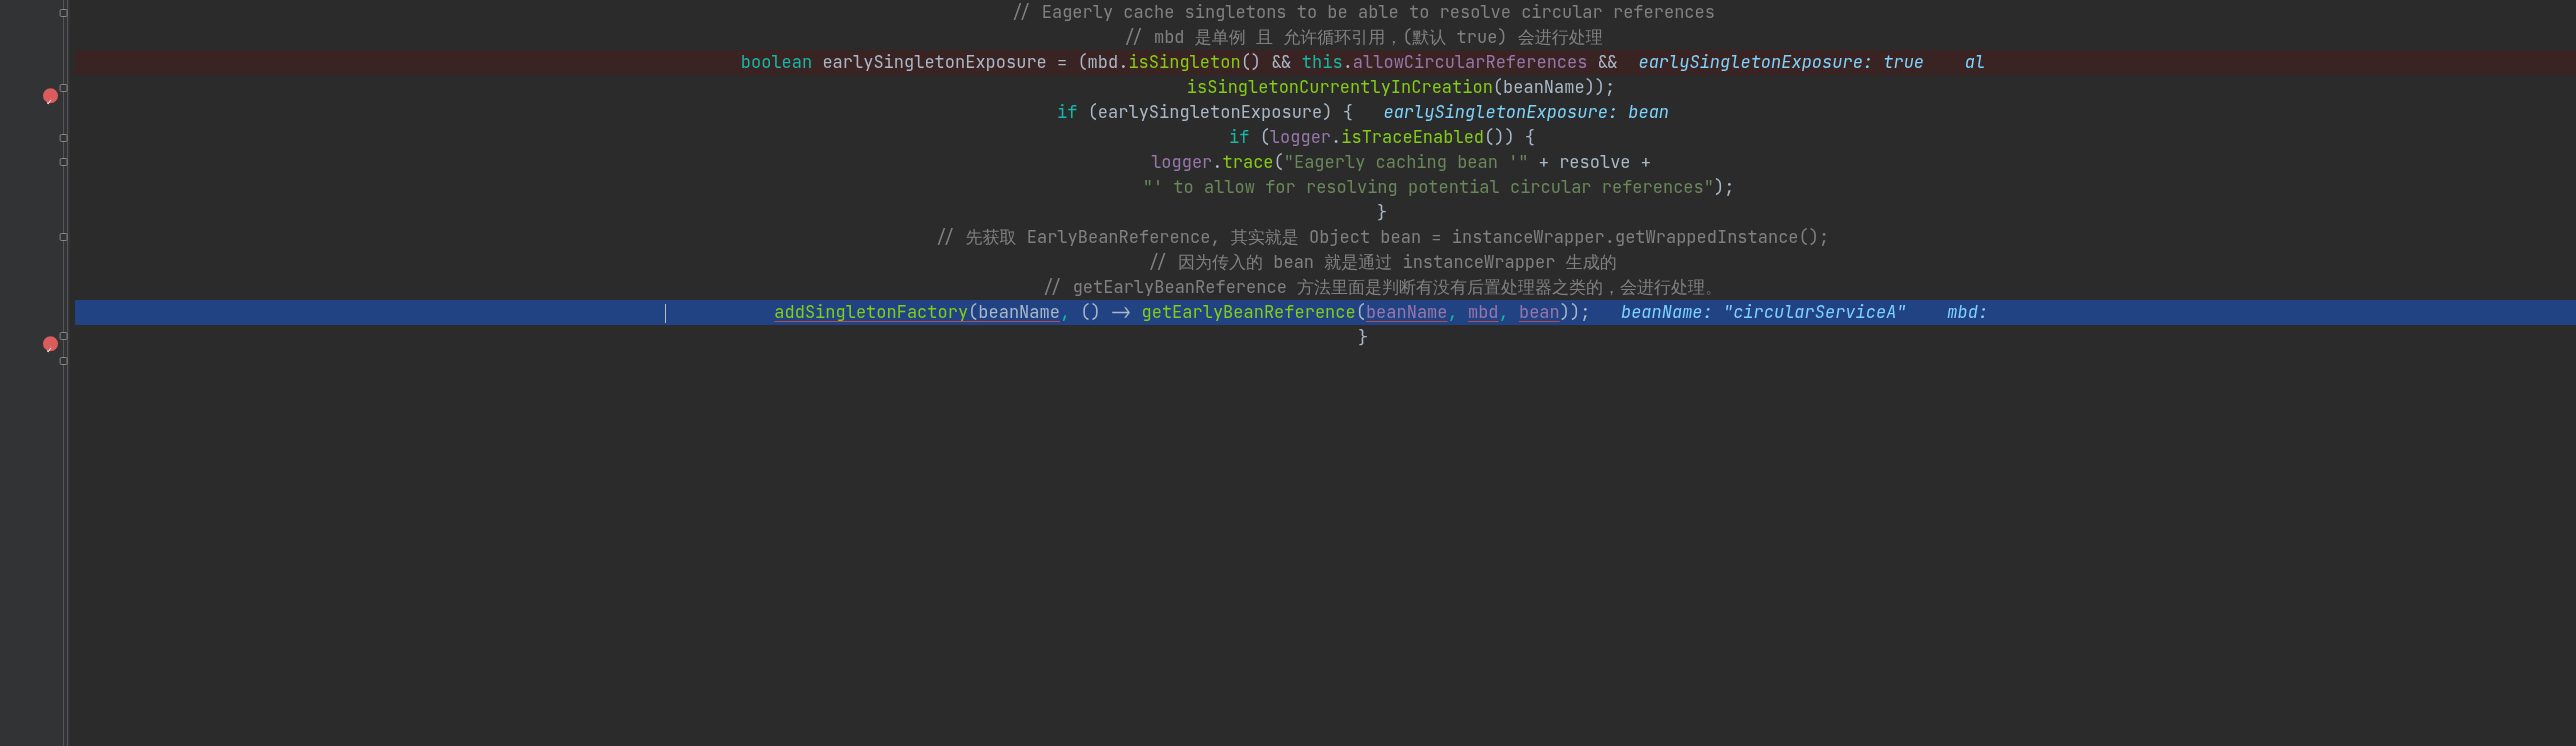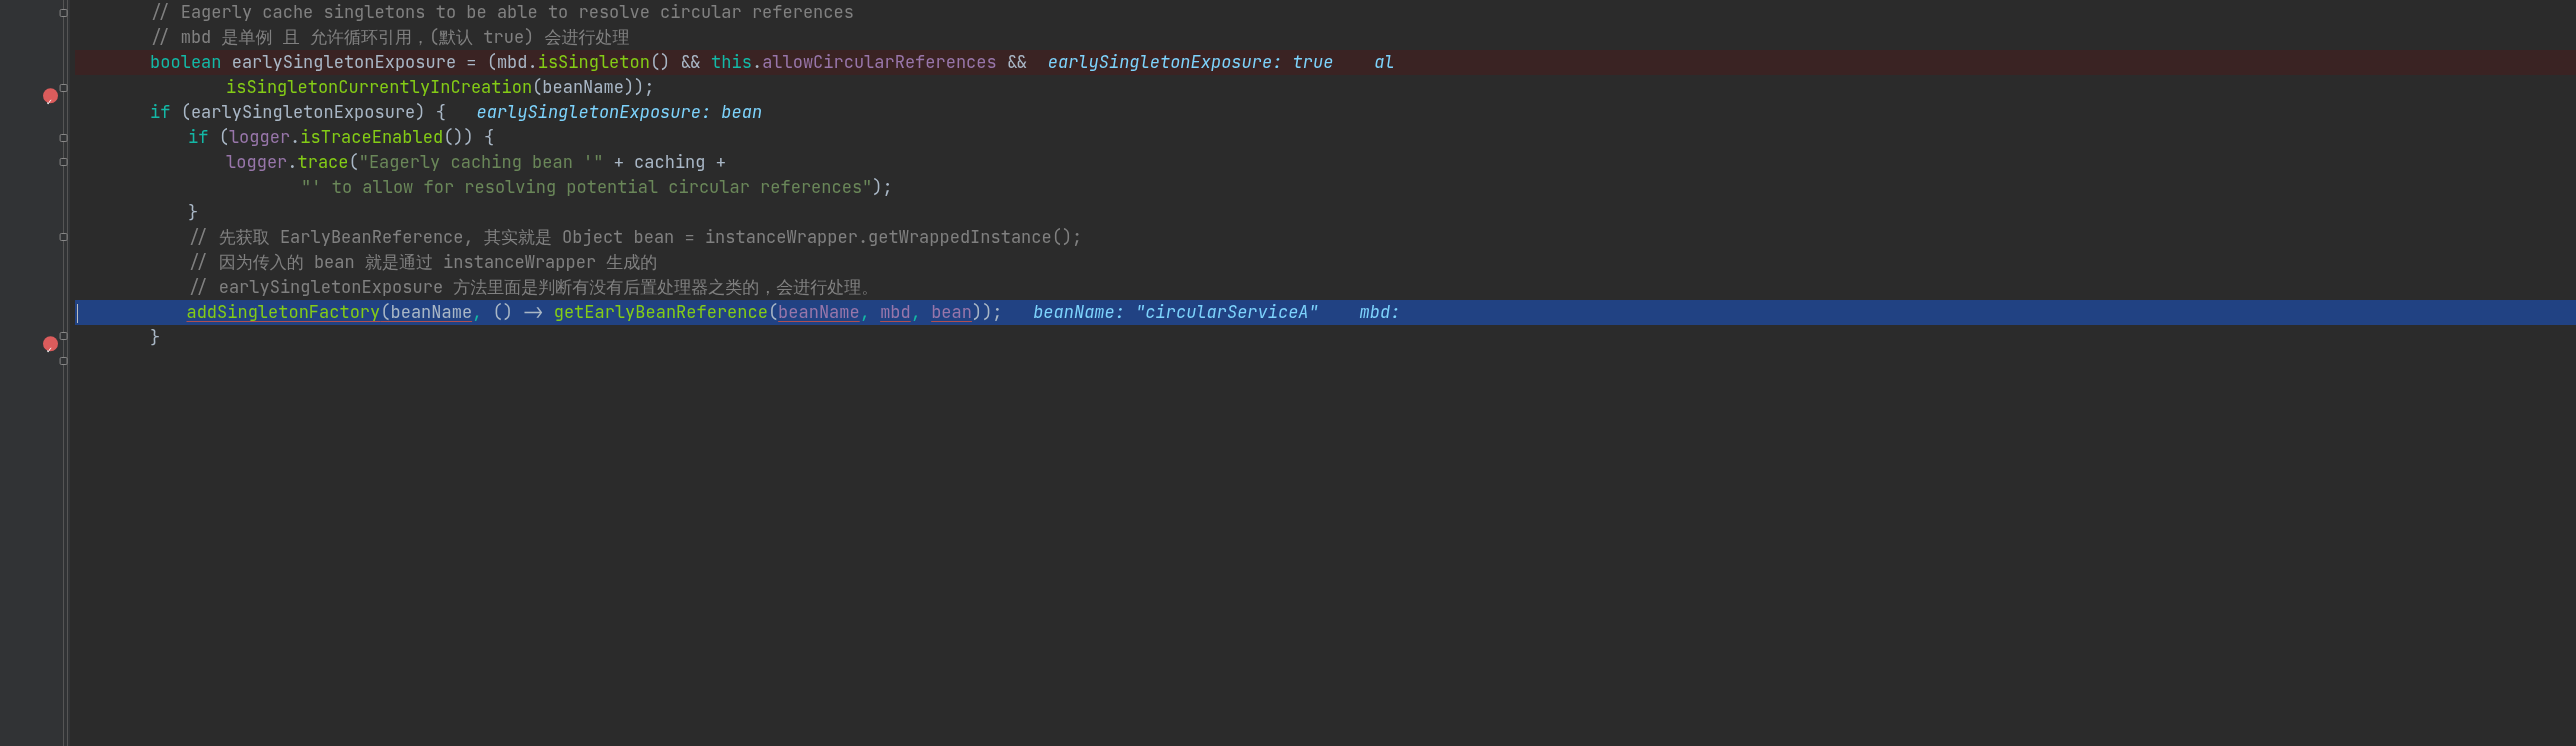--- a/index.html
+++ b/index.html
@@ -45,20 +45,21 @@
     content:"✓";
     color:#fff;
     font-size:9.4px;
     position:absolute;
     top:0.9px; left:3.4px;
   }
   .code {
     flex:1;
     padding-left:5.1px;
     position:relative;
+    text-align:center;
   }
   .line { height:25px; padding-left:0; }
   .line span { white-space:pre; }
   .hl-bp { background:#3a2323; }
   .hl-exec { background:#214283; }
   .c-comment { color:#808080; font-style:normal; }
   .c-keyword { color:#14b8a6; }
   .c-method  { color:#84cc16; }
   .c-field   { color:#9876aa; }
   .c-string  { color:#6a8759; }
@@ -101,31 +102,31 @@
     <div class="line"><span class="indent w1"></span><span class="c-comment">// mbd 是单例 且 允许循环引用，(默认 true) 会进行处理</span></div>
 
     <div class="line hl-bp"><span class="indent w1"></span><span class="c-keyword">boolean</span><span> earlySingletonExposure = (mbd.</span><span class="c-method">isSingleton</span><span>() &amp;&amp; </span><span class="c-keyword">this</span><span>.</span><span class="c-field">allowCircularReferences</span><span> &amp;&amp;</span><span class="c-hint">  earlySingletonExposure: true    al</span></div>
 
     <div class="line"><span class="indent w3"></span><span class="c-method">isSingletonCurrentlyInCreation</span><span>(beanName));</span></div>
 
     <div class="line"><span class="indent w1"></span><span class="c-keyword">if</span><span> (earlySingletonExposure) {</span><span class="c-hint">   earlySingletonExposure: bean</span></div>
 
     <div class="line"><span class="indent w2"></span><span class="c-keyword">if</span><span> (</span><span class="c-field">logger</span><span>.</span><span class="c-method">isTraceEnabled</span><span>()) {</span></div>
 
-    <div class="line"><span class="indent w3"></span><span class="c-field">logger</span><span>.</span><span class="c-method">trace</span><span>(</span><span class="c-string">"Eagerly caching bean '"</span><span> + caching +</span></div>
+    <div class="line"><span class="indent w3"></span><span class="c-field">logger</span><span>.</span><span class="c-method">trace</span><span>(</span><span class="c-string">"Eagerly caching bean '"</span><span> + resolve +</span></div>
 
     <div class="line"><span class="indent w5"></span><span class="c-string">"' to allow for resolving potential circular references"</span><span>);</span></div>
 
     <div class="line"><span class="indent w2"></span><span>}</span></div>
 
     <div class="line"><span class="indent w2"></span><span class="c-comment">// 先获取 EarlyBeanReference, 其实就是 Object bean = instanceWrapper.getWrappedInstance();</span></div>
 
     <div class="line"><span class="indent w2"></span><span class="c-comment">// 因为传入的 bean 就是通过 instanceWrapper 生成的</span></div>
 
-    <div class="line"><span class="indent w2"></span><span class="c-comment">// earlySingletonExposure 方法里面是判断有没有后置处理器之类的，会进行处理。</span></div>
+    <div class="line"><span class="indent w2"></span><span class="c-comment">// getEarlyBeanReference 方法里面是判断有没有后置处理器之类的，会进行处理。</span></div>
 
     <div class="line hl-exec"><span class="caret"></span><span class="indent" style="width:108px"></span><span class="c-method c-underline">addSingletonFactory</span><span class="c-underline">(beanName</span><span class="c-keyword">, </span><span>() -&gt; </span><span class="c-method">getEarlyBeanReference</span><span>(</span><span class="c-field c-underline">beanName</span><span class="c-keyword">, </span><span class="c-field c-underline">mbd</span><span class="c-keyword">, </span><span class="c-field c-underline">bean</span><span>));</span><span class="c-hint">   beanName: "circularServiceA"    mbd:</span></div>
 
     <div class="line"><span class="indent w1"></span><span>}</span></div>
 
   </div>
 </div>
 
 
 </body></html>

